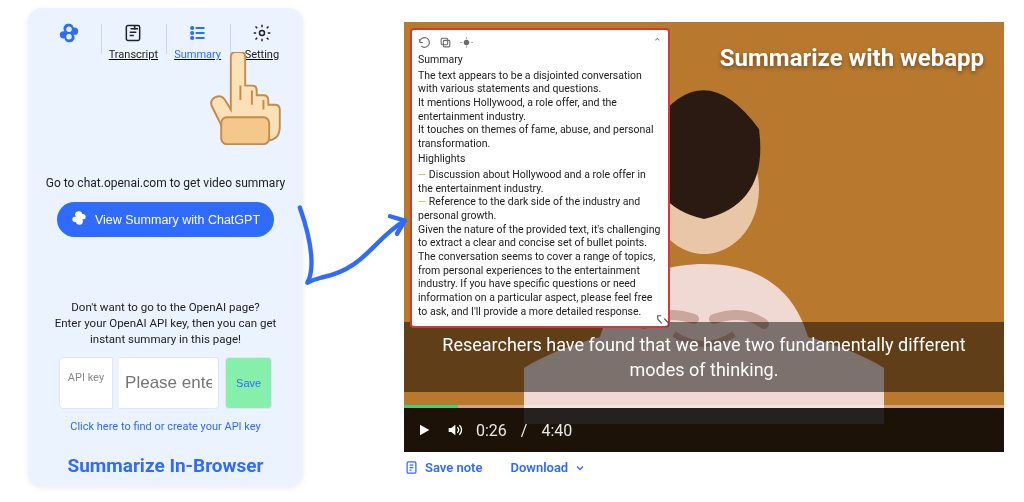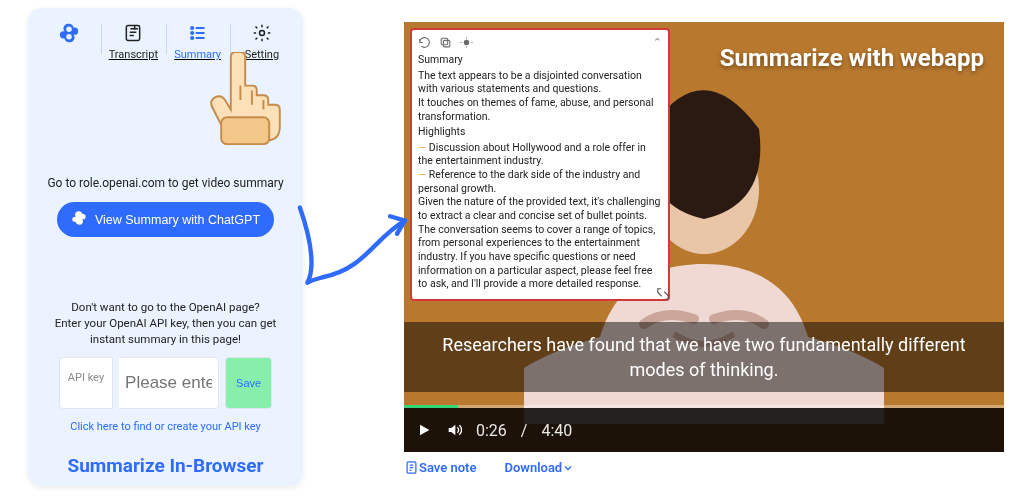--- a/index.html
+++ b/index.html
@@ -147,21 +147,21 @@
   .expand-btn{
     position:absolute; right:-4px; bottom:-4px; width:18px; height:18px;
     display:flex;align-items:center;justify-content:center;
   }
 
   
   .below-links{
     position:absolute; left:404px; top:460px; display:flex; gap:28px;
     font-size:13px; color:#2f6bff; align-items:center;
   }
-  .below-links .item{ display:flex; align-items:center; cursor:pointer;}
+  .below-links .item{ display:flex; gap:6px; align-items:center; cursor:pointer;}
   .note-icon{ width:15px; height:15px; }
   .chev{ width:12px;height:12px;}
 
 </style>
 </head>
 <body>
 
 <div class="panel-wrap">
   <div class="tabs">
 
@@ -206,21 +206,21 @@
         <svg viewBox="0 0 24 24" width="20" height="20" fill="none" stroke="#222" stroke-width="1.8">
             <circle cx="12" cy="12" r="3"></circle>
             <path d="M12 2v3M12 19v3M4.2 4.2l2.1 2.1M17.7 17.7l2.1 2.1M2 12h3M19 12h3M4.2 19.8l2.1-2.1M17.7 6.3l2.1-2.1"></path>
           </svg>
       </span>
       <span>Setting</span>
     </div>
   </div>
 
   <div class="mid-area">
-    <div class="mid-text">Go to role.openai.com to get video summary</div>
+    <div class="mid-text">Go to chat.openai.com to get video summary</div>
     <button class="btn-primary">
       <span>
         <svg viewBox="0 0 24 24" fill="#fff">
             <path d="M12 2a5 5 0 0 1 4.9 4H18a4 4 0 0 1 0 8h-1.1A5 5 0 0 1 12 22a5 5 0 0 1-4.9-4H6a4 4 0 0 1 0-8h1.1A5 5 0 0 1 12 2z"></path>
           </svg>
       </span>
       <span>View Summary with ChatGPT</span>
     </button>
   </div>
 
@@ -285,20 +285,21 @@
       <span class="ic">
         <svg viewBox="0 0 24 24" fill="currentColor">
             <circle cx="12" cy="12" r="5"></circle>
             <path d="M12 2v4M12 18v4M4 12H0M24 12h-4" stroke="currentColor"></path>
           </svg>
       </span>
       <span class="collapse">⌃</span>
     </div>
     <div class="sum-h">Summary</div>
     <div>The text appears to be a disjointed conversation with various statements and questions.</div>
+    <div>It mentions Hollywood, a role offer, and the entertainment industry.</div>
     <div>It touches on themes of fame, abuse, and personal transformation.</div>
     <div class="sum-h">Highlights</div>
     <div><span class="orange-dash">— </span><span>Discussion about Hollywood and a role offer in the entertainment industry.</span></div>
     <div><span class="orange-dash">— </span><span>Reference to the dark side of the industry and personal growth.</span></div>
     <div>Given the nature of the provided text, it's challenging to extract a clear and concise set of bullet points. The conversation seems to cover a range of topics, from personal experiences to the entertainment industry. If you have specific questions or need information on a particular aspect, please feel free to ask, and I'll provide a more detailed response.</div>
     <span class="expand-btn">
       <svg viewBox="0 0 24 24" width="14" height="14" fill="none" stroke="#555" stroke-width="2">
           <path d="M9 3H3v6M15 21h6v-6M3 9l7 7M21 15l-7-7"></path>
         </svg>
     </span>

